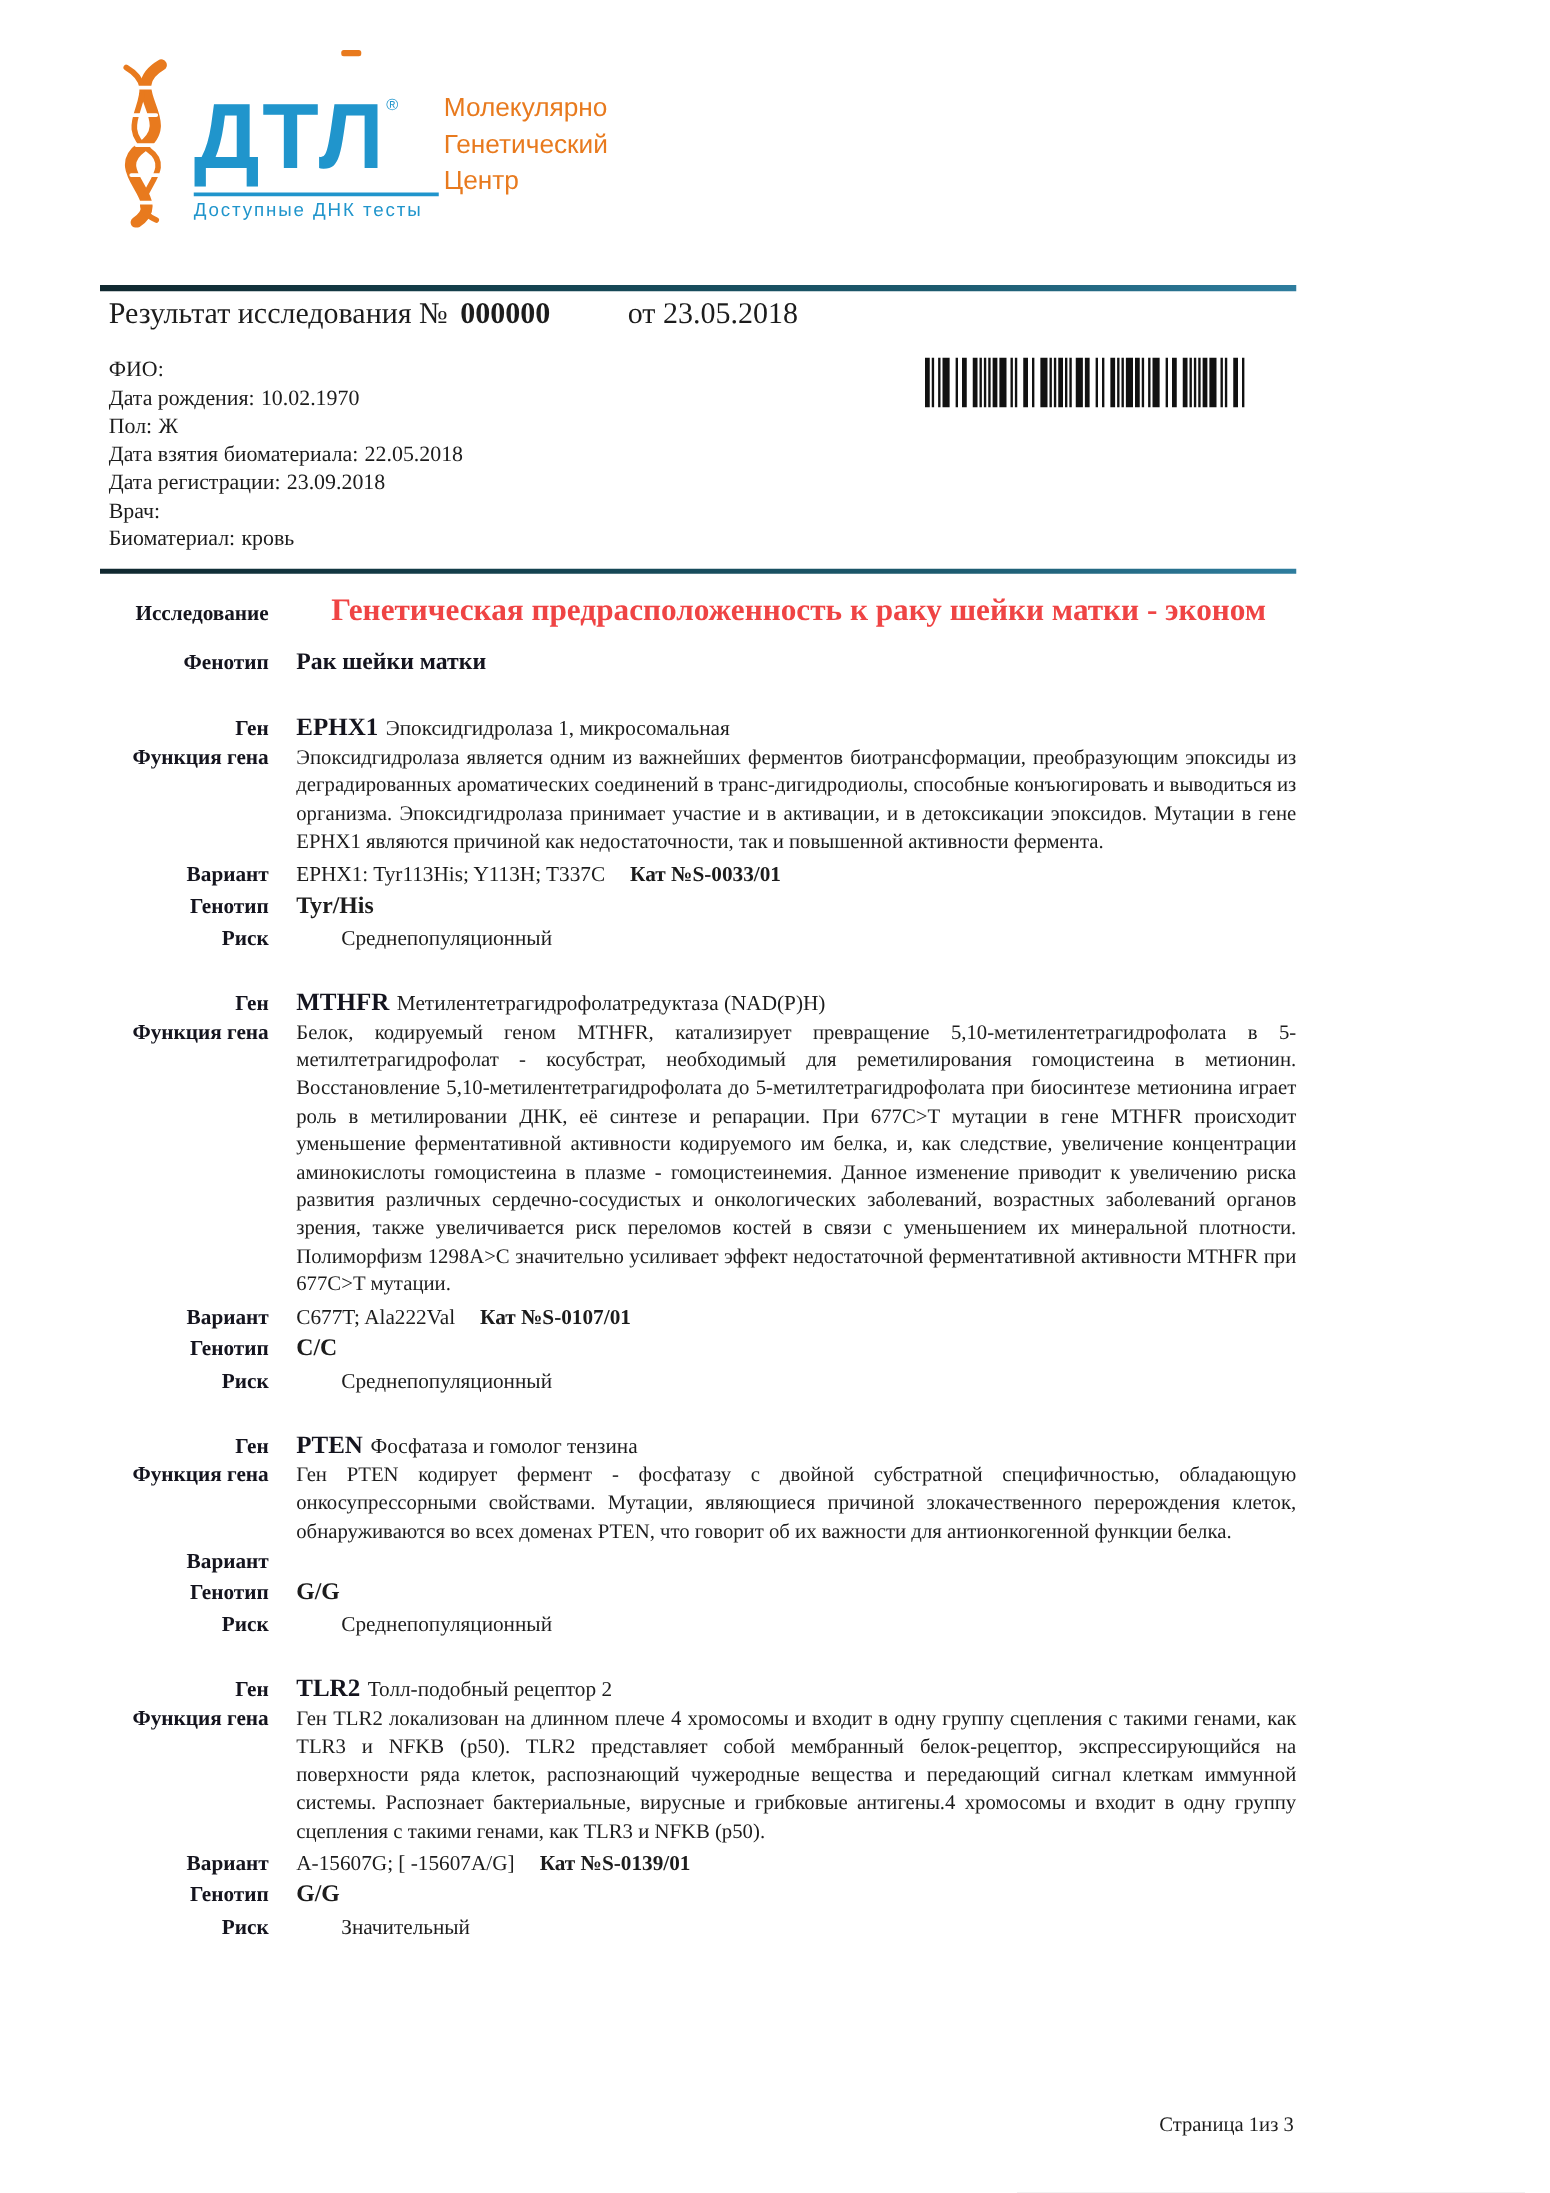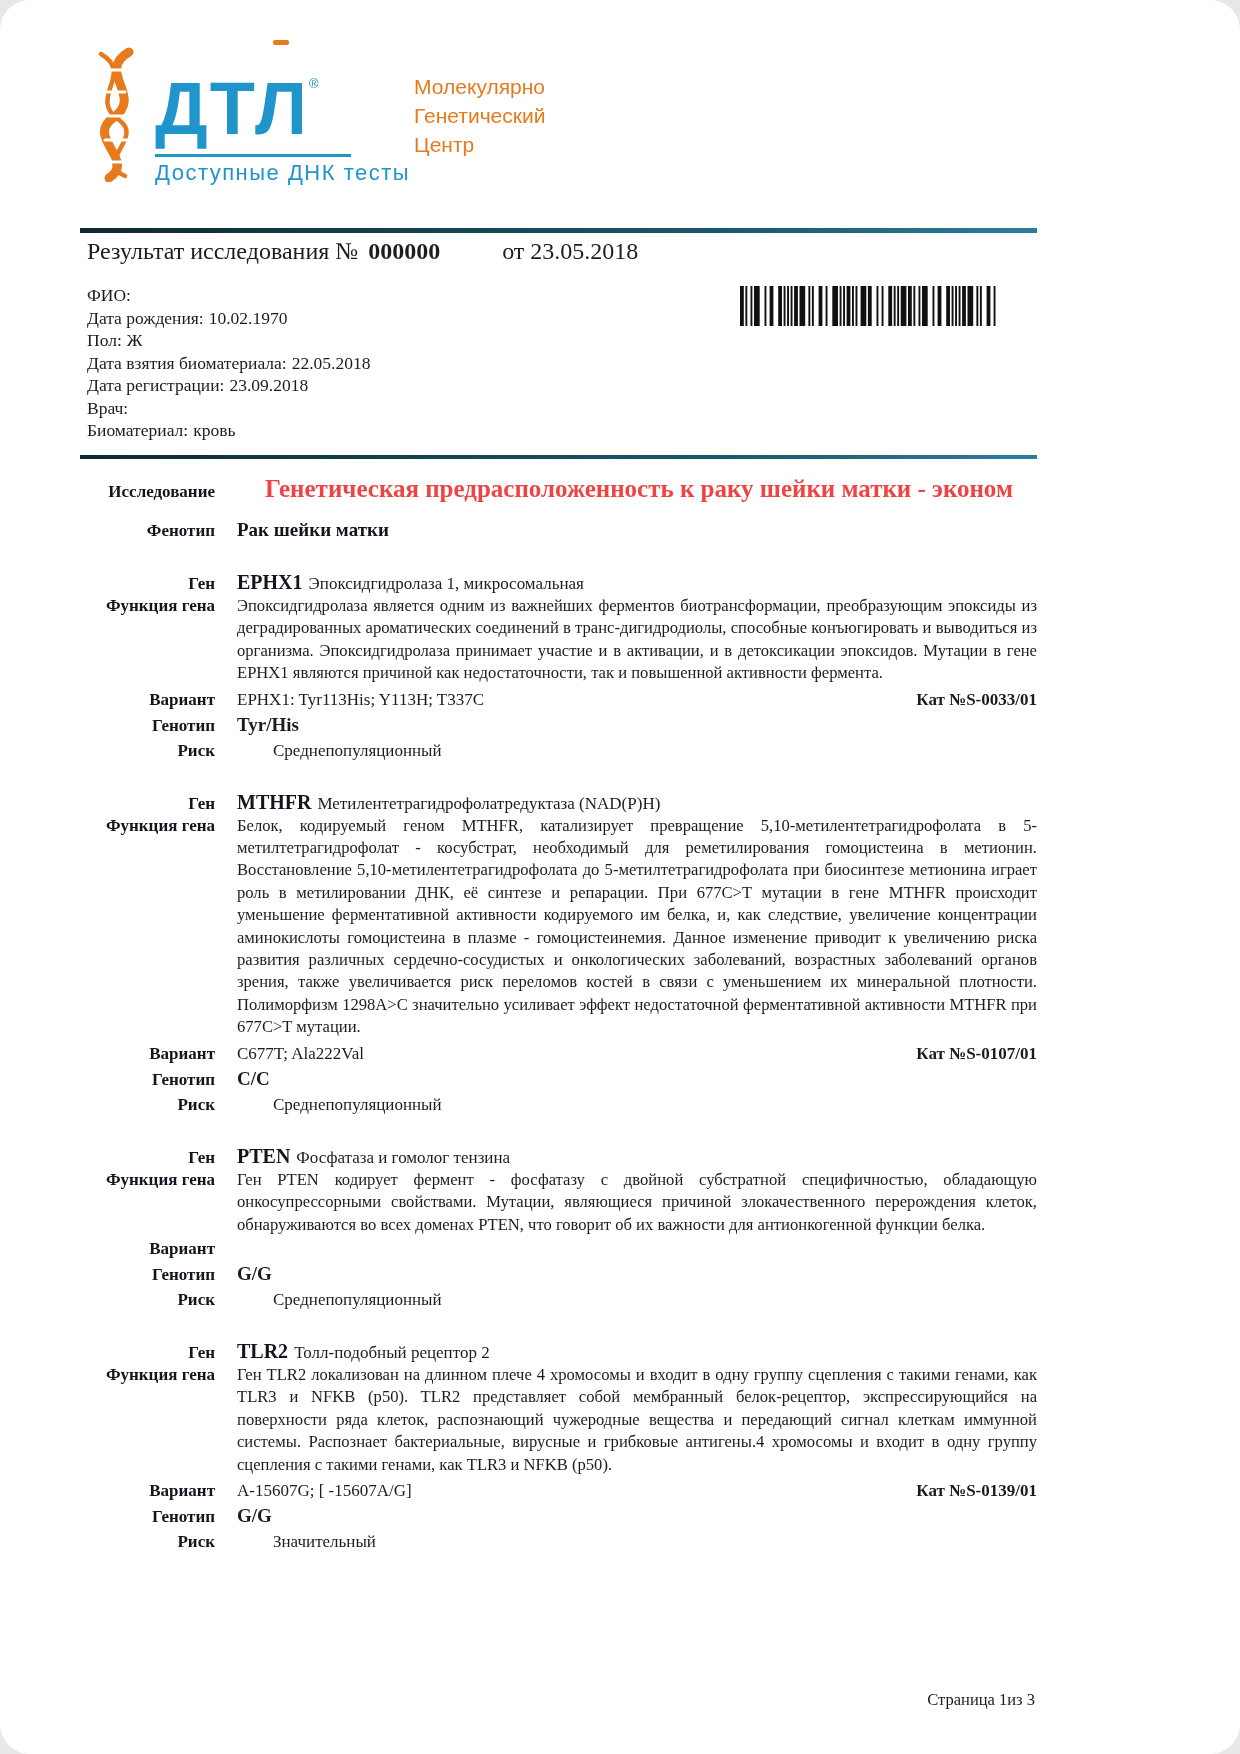--- a/index.html
+++ b/index.html
@@ -1,31 +1,31 @@
 <!DOCTYPE html>
 <html lang="ru"><head>
 <meta charset="utf-8">
 <style>
   html,body{margin:0;padding:0;background:#e8e8e8;}
   .page{
     position:relative;width:1240px;height:1754px;margin:0 auto;background:#ffffff;
-    font-family:"Liberation Serif", serif;color:#1c1c1c;overflow:hidden;border-radius:30px;
+    font-family:"Liberation Serif", serif;color:#1c1c1c;overflow:hidden;
   }
   
   .logo{position:absolute;left:85px;top:46px;display:flex;}
   .logo-icon{width:64px;height:136px;flex:none;}
   .logo-main{margin-left:6px;position:relative;padding-top:26px;}
   .logo-brand{
     font-family:"Liberation Sans", sans-serif;font-weight:700;font-size:74px;line-height:74px;
     color:#2095cc;letter-spacing:2px;
   }
   .logo-mark{font-family:"Liberation Sans", sans-serif;font-size:13px;color:#2095cc;vertical-align:top;position:relative;top:4px;}
   .logo-underline{height:3px;background:#2095cc;width:196px;margin-top:8px;}
   .logo-sub{
-    font-family:"Liberation Sans", sans-serif;font-size:22px;color:#2095cc;letter-spacing:1.5px;margin-top:3px;white-space:nowrap;
+    font-family:"Liberation Sans", sans-serif;font-size:15px;color:#2095cc;letter-spacing:1.5px;margin-top:3px;white-space:nowrap;
   }
   .logo-tagline{
     font-family:"Liberation Sans", sans-serif;font-size:21px;line-height:29px;color:#e87a1e;
     margin-left:4px;padding-top:26px;white-space:nowrap;
   }
   .logo-dash{position:absolute;left:118px;top:-6px;width:16px;height:5px;background:#e87a1e;border-radius:2px;}
   
   .rule{position:absolute;left:80px;width:957px;height:5px;
     background:linear-gradient(90deg,#10282f 0%,#14424f 35%,#1c5a6e 70%,#2e7d9e 100%);}
   .rule-1{top:228px;}
@@ -42,21 +42,21 @@
   .row{display:grid;grid-template-columns:135px 1fr;column-gap:22px;align-items:baseline;}
   .row .lbl{text-align:right;font-weight:700;font-size:17px;color:#14141e;}
   .study-title{font-size:25px;font-weight:700;color:#ef4444;line-height:26px;margin-left:28px;}
   .row-study{margin-top:6px;}
   .row-pheno{margin-top:17px;}
   .pheno-val{font-size:19px;font-weight:700;color:#14141e;}
   .gene-block{margin-top:30px;}
   .gene-name{font-size:20px;font-weight:700;color:#14141e;}
   .gene-desc{font-size:17px;font-weight:400;margin-left:6px;}
   .func{font-size:16.6px;line-height:22.4px;text-align:justify;margin-top:1px;}
-  .variant-line{display:flex;justify-content:space-between;align-items:baseline;font-size:17px;margin-top:2px;}
+  .variant-line{display:flex;align-items:baseline;font-size:17px;margin-top:2px;}
   .cat{font-weight:700;white-space:nowrap;margin-left:20px;}
   .genotype-val{font-size:19px;font-weight:700;margin-top:1px;}
   .risk-val{font-size:17px;margin-top:2px;margin-left:36px;}
   .sub{margin-top:3px;}
   
   .footer{position:absolute;right:205px;bottom:44px;font-size:16.5px;color:#1c1c1c;}
 </style>
 </head>
 <body>
 

